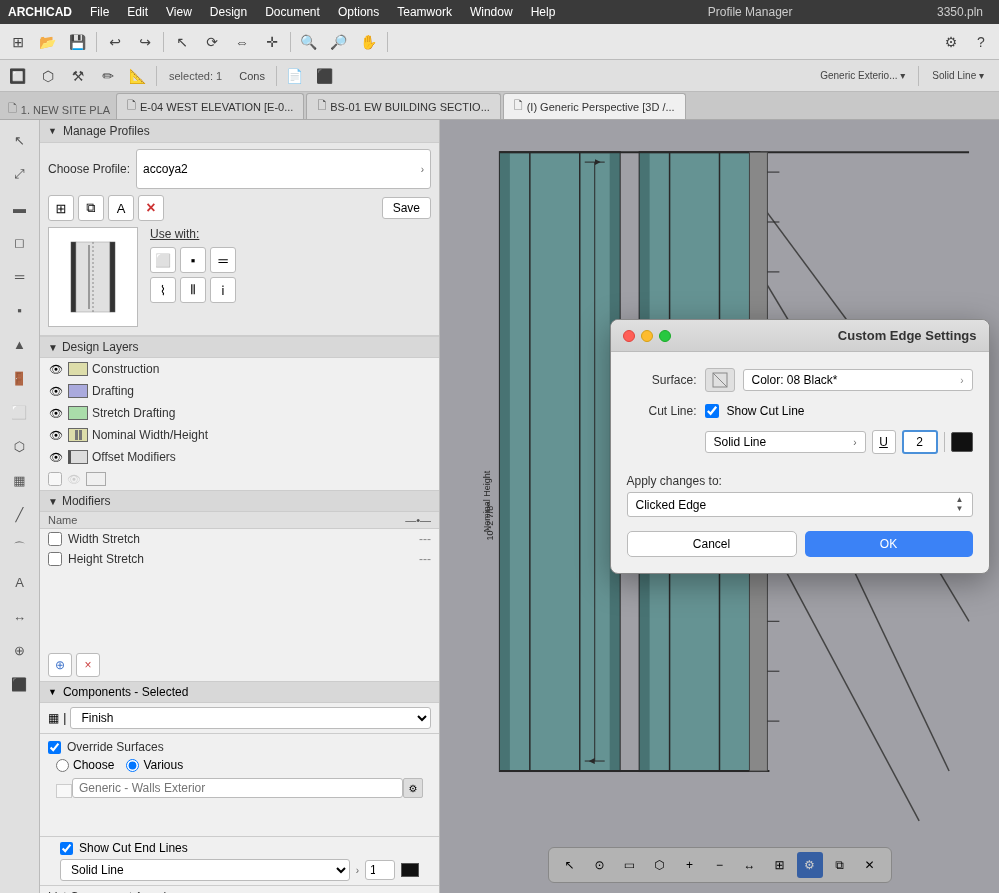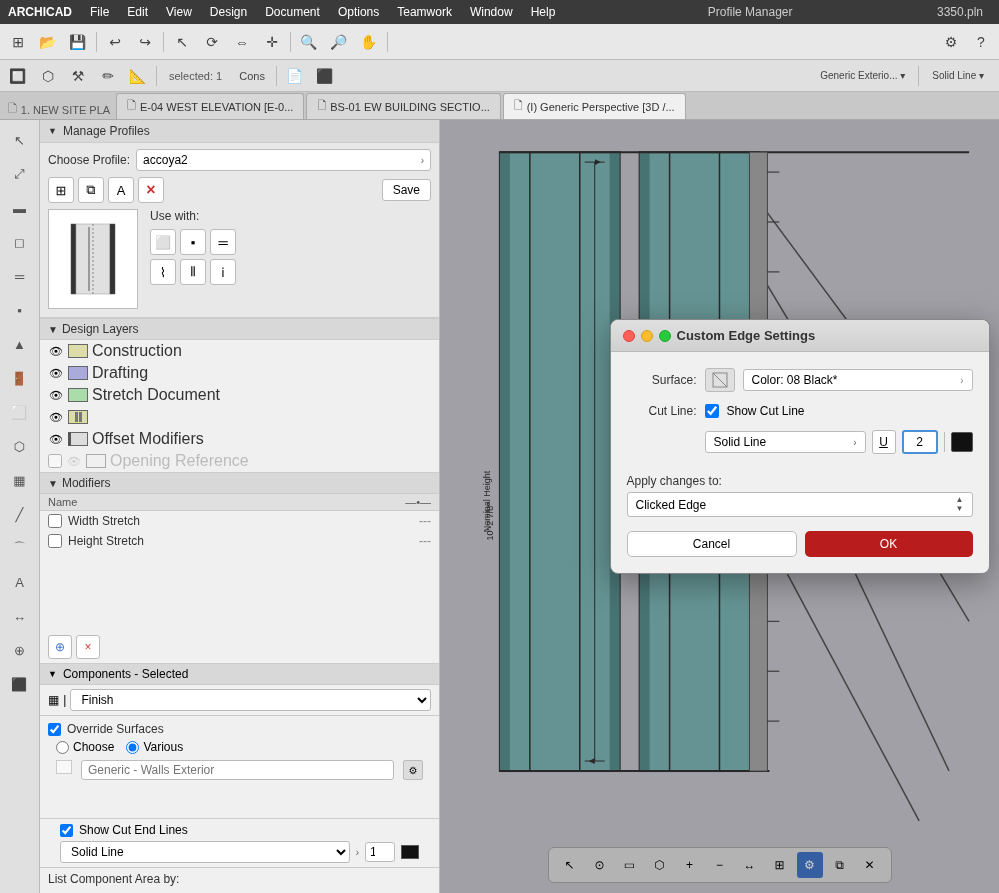--- a/index.html
+++ b/index.html
@@ -32,90 +32,90 @@
     .sidebar-icon { width: 32px; height: 32px; border: 1px solid transparent; border-radius: 3px; display: flex; align-items: center; justify-content: center; cursor: pointer; font-size: 13px; color: #555; }
 
     
     .panel-area { width: 400px; background: #f0f0f0; border-right: 1px solid #bbb; display: flex; flex-direction: column; overflow: hidden; }
 
     
     .manage-profiles { background: #e8e8e8; border-bottom: 1px solid #ccc; }
     .manage-profiles-header { background: #d8d8d8; padding: 4px 8px; font-size: 12px; color: #333; border-bottom: 1px solid #ccc; display: flex; align-items: center; gap: 4px; }
     .choose-profile-row { padding: 6px 8px; display: flex; align-items: center; gap: 6px; }
     .choose-profile-label { font-size: 12px; color: #333; }
-    .profile-dropdown { flex: 1; background: #fff; border: 1px solid #bbb; border-radius: 3px; padding: 3px 6px; font-size: 12px; display: flex; align-items: center; justify-content: space-between; cursor: pointer; }
+    .profile-dropdown { flex: 1; background: #fff; border: 1px solid #bbb; border-radius: 3px; padding: 12px 6px; font-size: 12px; display: flex; align-items: center; justify-content: space-between; cursor: pointer; }
     .profile-buttons { display: flex; gap: 4px; padding: 0 8px 6px; align-items: center; }
     .profile-btn { width: 26px; height: 26px; border: 1px solid #bbb; border-radius: 3px; background: #fff; cursor: pointer; display: flex; align-items: center; justify-content: center; font-size: 13px; }
     .profile-save { padding: 3px 10px; background: #fff; border: 1px solid #bbb; border-radius: 3px; font-size: 12px; cursor: pointer; margin-left: auto; }
     .profile-delete { color: #cc3333; font-weight: bold; font-size: 16px; }
 
     
     .use-with-row { padding: 4px 8px; display: flex; align-items: center; gap: 4px; }
-    .use-with-label { font-size: 12px; color: #333; }
+    .use-with-label { font-size: 12px; color: #333; text-decoration: underline; }
     .use-with-icons { display: flex; gap: 4px; }
     .use-with-icon { width: 26px; height: 26px; border: 1px solid #bbb; border-radius: 3px; background: #fff; cursor: pointer; display: flex; align-items: center; justify-content: center; font-size: 13px; }
     .capture-btn { padding: 4px 16px; background: #fff; border: 1px solid #bbb; border-radius: 3px; font-size: 12px; cursor: pointer; }
     .apply-btn { padding: 4px 16px; background: #fff; border: 1px solid #bbb; border-radius: 3px; font-size: 12px; cursor: pointer; }
 
     
     .section-header { background: #d8d8d8; padding: 3px 8px; font-size: 12px; color: #333; border-top: 1px solid #ccc; border-bottom: 1px solid #ccc; display: flex; align-items: center; gap: 4px; cursor: pointer; }
     .section-header .chevron { font-size: 10px; }
 
     .layer-row { display: flex; align-items: center; padding: 2px 8px; gap: 4px; min-height: 22px; }
     .layer-eye { width: 16px; height: 16px; display: flex; align-items: center; justify-content: center; cursor: pointer; font-size: 11px; }
     .layer-icon { width: 20px; height: 14px; border: 1px solid #666; background: #ddd; display: flex; align-items: center; justify-content: center; font-size: 9px; }
-    .layer-name { font-size: 16px; color: #333; flex: 1; }
+    .layer-name { font-size: 12px; color: #333; flex: 1; }
     .layer-checkbox { width: 14px; height: 14px; }
     .modifiers-header { display: flex; align-items: center; padding: 2px 8px; background: #e0e0e0; border-bottom: 1px solid #ccc; }
     .modifiers-col-name { flex: 1; font-size: 11px; color: #555; }
     .modifiers-col-val { width: 50px; font-size: 11px; color: #555; text-align: right; }
     .modifier-row { display: flex; align-items: center; padding: 3px 8px; gap: 6px; }
     .modifier-checkbox { width: 14px; height: 14px; }
     .modifier-name { flex: 1; font-size: 12px; color: #333; }
     .modifier-val { width: 50px; font-size: 12px; color: #888; text-align: right; }
     .components-header { background: #d8d8d8; padding: 3px 8px; font-size: 12px; display: flex; align-items: center; gap: 4px; border-bottom: 1px solid #ccc; }
     .components-row { padding: 4px 8px; display: flex; align-items: center; gap: 4px; }
     .finish-select { flex: 1; background: #fff; border: 1px solid #bbb; border-radius: 3px; padding: 2px 6px; font-size: 12px; }
     .uniform-row { padding: 2px 8px 4px; display: flex; align-items: center; gap: 12px; font-size: 12px; }
     .radio-label { display: flex; align-items: center; gap: 4px; }
-    .generic-walls-row { padding: 2px 8px 4px; display: flex; align-items: flex-start; gap: 9px; }
+    .generic-walls-row { padding: 2px 8px 4px; display: flex; align-items: flex-end; gap: 0; }
     .generic-walls-input { flex: 1; background: #fff; border: 1px solid #bbb; border-radius: 3px; padding: 2px 6px; font-size: 12px; color: #aaa; }
     .solid-line-select { background: #fff; border: 1px solid #bbb; border-radius: 3px; padding: 2px 6px; font-size: 12px; flex: 1; }
     .number-input { width: 30px; background: #fff; border: 1px solid #bbb; border-radius: 3px; padding: 2px 4px; font-size: 12px; text-align: center; }
     .color-box { width: 18px; height: 14px; background: #111; border: 1px solid #555; }
 
     
     .canvas-area { flex: 1; background: #c8c8d0; position: relative; overflow: hidden; }
 
     
     .modal-overlay { position: absolute; top: 0; left: 0; right: 0; bottom: 0; background: rgba(0,0,0,0.2); display: flex; align-items: center; justify-content: center; z-index: 100; }
     .modal { background: #f0f0f0; border: 1px solid #888; border-radius: 8px; width: 380px; box-shadow: 0 8px 32px rgba(0,0,0,0.35); }
     .modal-titlebar { background: linear-gradient(to bottom, #e0e0e0, #d0d0d0); border-radius: 8px 8px 0 0; padding: 8px 12px; display: flex; align-items: center; gap: 6px; border-bottom: 1px solid #bbb; }
     .modal-traffic-light { width: 12px; height: 12px; border-radius: 50%; cursor: pointer; }
     .modal-traffic-red { background: #ff5f57; border: 1px solid #e0443e; }
     .modal-traffic-yellow { background: #febc2e; border: 1px solid #d4a017; }
     .modal-traffic-green { background: #28c840; border: 1px solid #1aab29; }
-    .modal-title { flex: 1; text-align: left; font-size: 13px; font-weight: 600; color: #333; }
+    .modal-title { flex: 1; text-align: right; font-size: 13px; font-weight: 600; color: #333; }
     .modal-body { padding: 16px; }
     .modal-row { display: flex; align-items: center; gap: 8px; margin-bottom: 12px; }
     .modal-label { width: 70px; font-size: 12px; color: #333; text-align: right; }
     .modal-surface-btn { width: 30px; height: 24px; background: #e0e0e0; border: 1px solid #bbb; border-radius: 3px; display: flex; align-items: center; justify-content: center; font-size: 11px; }
     .modal-select { flex: 1; background: #fff; border: 1px solid #bbb; border-radius: 3px; padding: 3px 8px; font-size: 12px; display: flex; align-items: center; justify-content: space-between; cursor: pointer; }
     .modal-select-arrow { font-size: 10px; color: #888; }
     .modal-checkbox { width: 14px; height: 14px; }
     .modal-line-row { display: flex; align-items: center; gap: 6px; padding-left: 78px; }
     .modal-line-select { flex: 1; background: #fff; border: 1px solid #bbb; border-radius: 3px; padding: 3px 8px; font-size: 12px; }
     .modal-underline-btn { width: 24px; height: 24px; border: 1px solid #bbb; border-radius: 3px; background: #fff; display: flex; align-items: center; justify-content: center; font-size: 12px; text-decoration: underline; cursor: pointer; }
     .modal-number { width: 36px; height: 24px; border: 2px solid #4a90d9; border-radius: 3px; background: #fff; text-align: center; font-size: 12px; padding: 2px; }
     .modal-separator { width: 1px; height: 20px; background: #bbb; }
     .modal-color-box { width: 22px; height: 20px; background: #111; border: 1px solid #555; border-radius: 2px; }
     .modal-apply { padding: 8px 0 4px; font-size: 12px; color: #333; font-weight: 500; }
     .modal-apply-row { display: flex; align-items: center; gap: 8px; }
     .modal-cancel-btn { flex: 1; padding: 5px; background: #fff; border: 1px solid #bbb; border-radius: 5px; font-size: 12px; cursor: pointer; text-align: center; }
-    .modal-ok-btn { flex: 1; padding: 5px; background: #b91c1c; color: #fff; border: none; border-radius: 5px; font-size: 12px; cursor: pointer; text-align: center; }
+    .modal-ok-btn { flex: 1; padding: 5px; background: #3b82f6; color: #fff; border: none; border-radius: 5px; font-size: 12px; cursor: pointer; text-align: center; }
 
     
     .arch-drawing { position: absolute; top: 0; left: 0; width: 100%; height: 100%; }
 
     
     .bottom-toolbar { position: absolute; bottom: 10px; left: 50%; transform: translateX(-50%); background: #e0e0e0; border: 1px solid #aaa; border-radius: 6px; padding: 4px 8px; display: flex; gap: 4px; }
     .bottom-toolbar-btn { width: 26px; height: 26px; border: 1px solid transparent; border-radius: 3px; background: transparent; cursor: pointer; display: flex; align-items: center; justify-content: center; font-size: 12px; }
 
     
     .panel-toolbar { display: flex; align-items: center; padding: 4px 8px; gap: 4px; border-bottom: 1px solid #ccc; }
@@ -301,39 +301,39 @@
         <span class="layer-name">Construction</span>
       </div>
       <div class="layer-row">
         <span class="layer-eye">👁</span>
         <div class="layer-icon" style="background:#aad;"></div>
         <span class="layer-name">Drafting</span>
       </div>
       <div class="layer-row">
         <span class="layer-eye">👁</span>
         <div class="layer-icon" style="background:#ada;"></div>
-        <span class="layer-name">Stretch Document</span>
+        <span class="layer-name">Stretch Drafting</span>
       </div>
       <div class="layer-row">
         <span class="layer-eye">👁</span>
         <div class="layer-icon" style="background:#dda; display:flex; gap:1px;">
           <div style="width:3px; height:10px; background:#777;"></div>
           <div style="width:3px; height:10px; background:#777;"></div>
         </div>
+        <span class="layer-name">Nominal Width/Height</span>
       </div>
       <div class="layer-row">
         <span class="layer-eye">👁</span>
         <div class="layer-icon" style="background:#ddd; border-left:3px solid #555;"></div>
         <span class="layer-name">Offset Modifiers</span>
       </div>
       <div class="layer-row" style="opacity:0.5;">
         <input type="checkbox" class="layer-checkbox" style="">
         <span class="layer-eye" style="color:#aaa;">👁</span>
         <div class="layer-icon" style="background:#f0f0f0;"></div>
-        <span class="layer-name" style="color:#888;">Opening Reference</span>
       </div>
     </div>
 
     <div>
       <div class="section-header">
         <span class="chevron">▼</span>
         <span>Modifiers</span>
       </div>
       <div class="modifiers-header">
         <span class="modifiers-col-name">Name</span>

